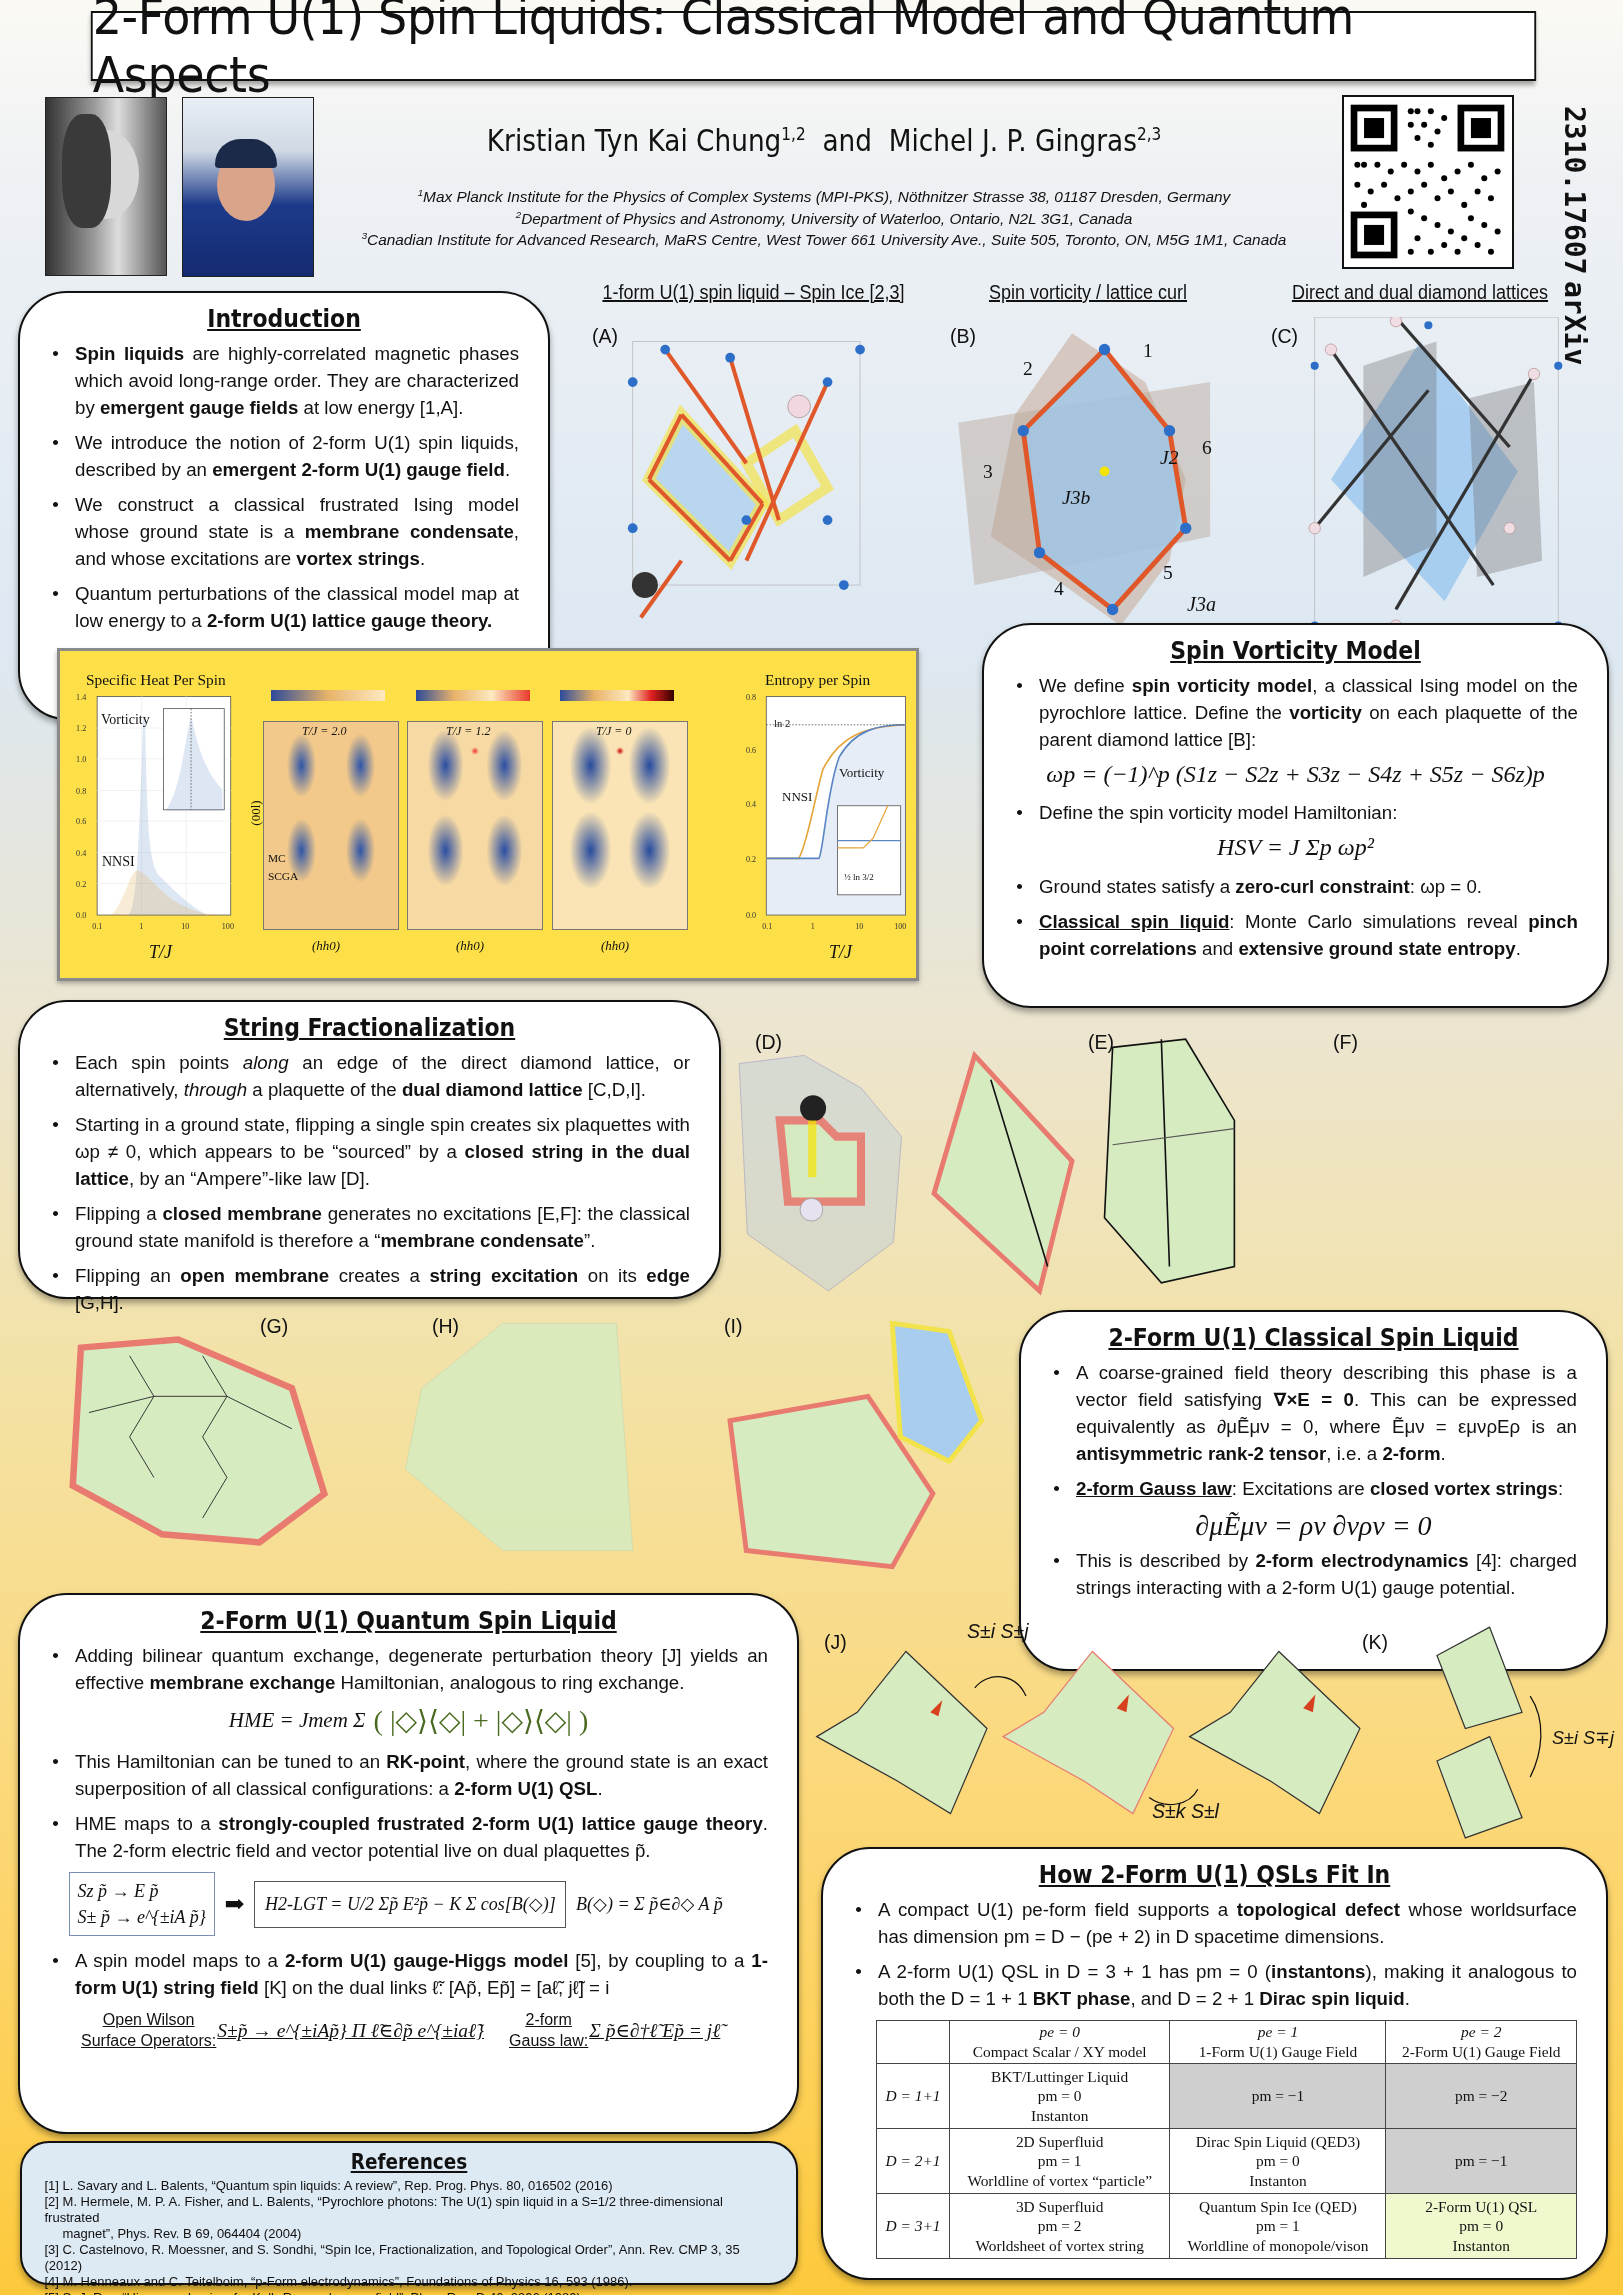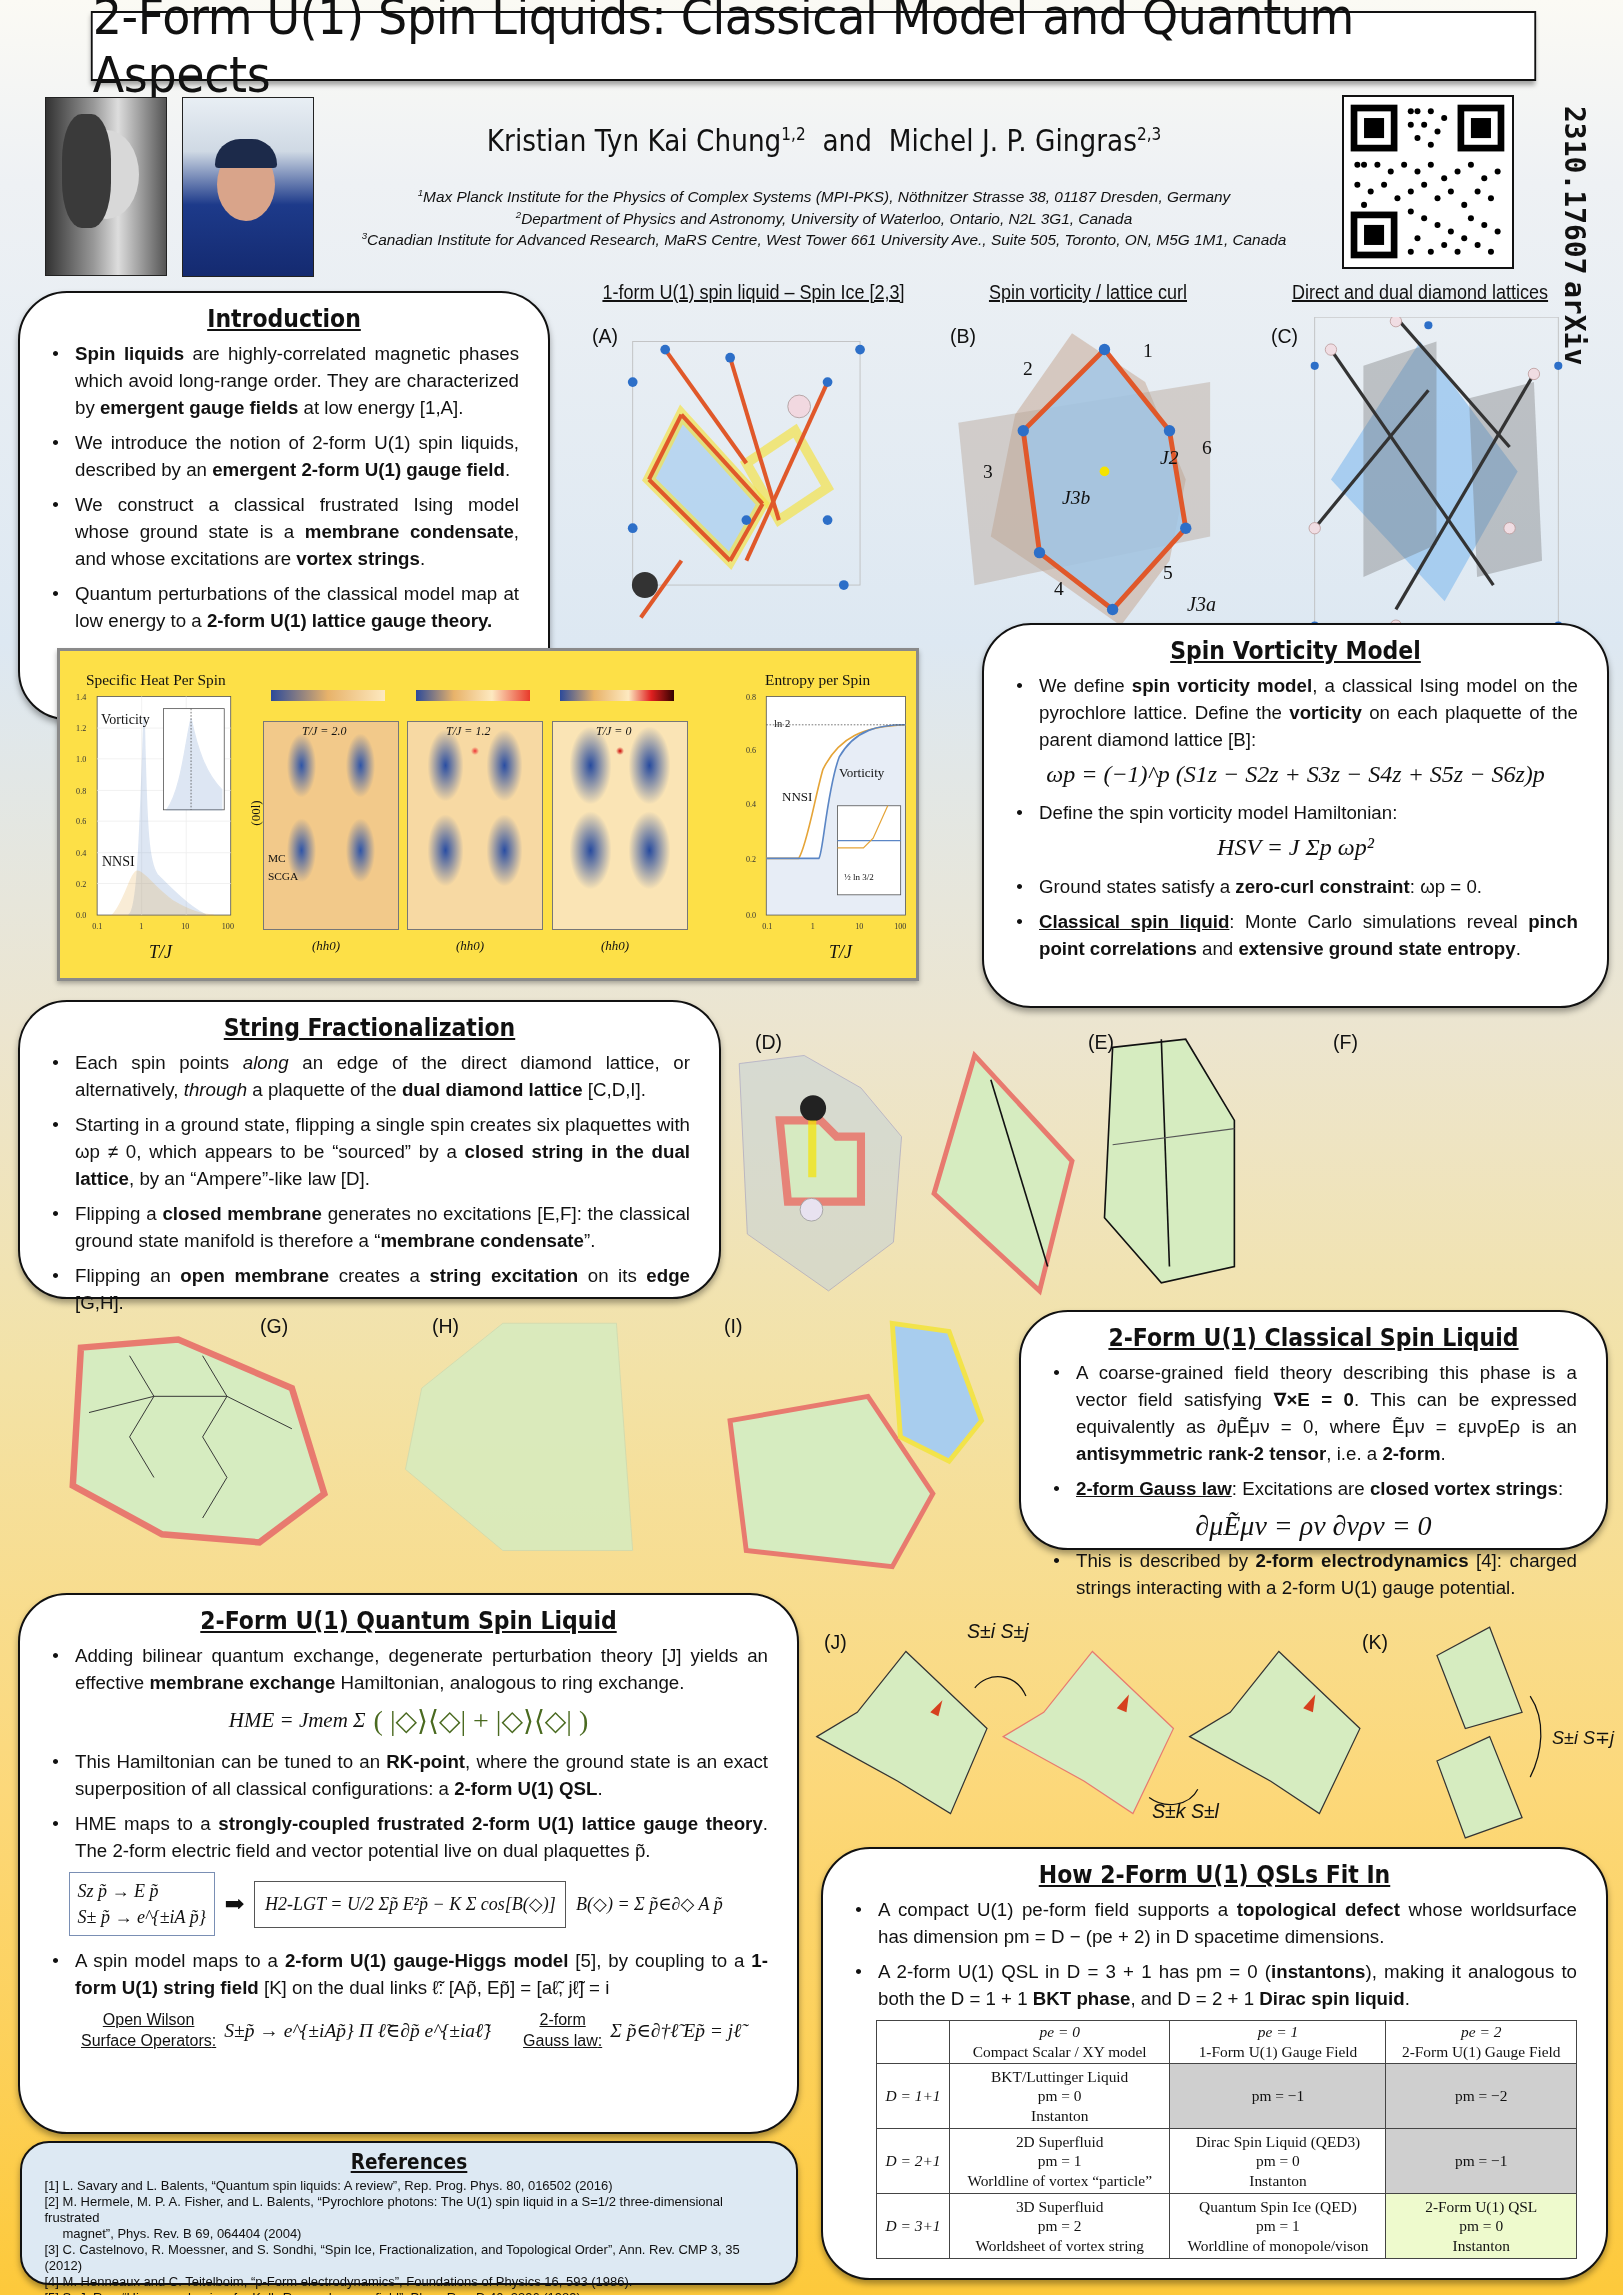--- a/index.html
+++ b/index.html
@@ -398,21 +398,21 @@
         <polyline points="140,60 170,110 140,160 170,210"></polyline>
         <polyline points="230,60 260,110 230,160 260,210 230,260"></polyline>
         <polyline points="90,130 170,110 260,110 340,150"></polyline>
       </g>
     <polygon points="600,20 740,20 760,300 600,300 480,200 500,100" fill="#d6ecc0" opacity="0.85" stroke="#c8d8b0"></polygon>
     <polygon points="880,140 1050,110 1130,230 1080,320 900,300" fill="#d6ecc0" stroke="#e87a6f" stroke-width="6"></polygon>
     <polygon points="1080,20 1150,30 1190,140 1150,190 1090,160" fill="#a8cdee" stroke="#f2e34a" stroke-width="6"></polygon>
   </svg>
 </div>
 
-<div class="box" style="left:1019px;top:1310px;width:589px;height:240px;">
+<div class="box" style="left:1019px;top:1310px;width:589px;height:361px;">
   <h2>2-Form U(1) Classical Spin Liquid</h2>
   <ul>
     <li>A coarse-grained field theory describing this phase is a vector field satisfying <b>∇×E = 0</b>. This can be expressed equivalently as ∂μẼμν = 0, where Ẽμν = εμνρEρ is an <b>antisymmetric rank-2 tensor</b>, i.e. a <b>2-form</b>.</li>
     <li><u style="font-weight: bold;">2-form Gauss law</u>: Excitations are <b>closed vortex strings</b>:</li>
   </ul>
   <div class="eq" style="font-size:28px;margin:1.6px 0 4.9px;font-style:italic;">∂μẼμν = ρν     ∂νρν = 0</div>
   <ul>
     <li>This is described by <b>2-form electrodynamics</b> [4]: charged strings interacting with a 2-form U(1) gauge potential.</li>
   </ul>
 </div>
@@ -435,21 +435,21 @@
       <div>Sz p̃ → E p̃</div>
       <div>S± p̃ → e^{±iA p̃}</div>
     </div>
     <span style="font-size:24px;">➡</span>
     <div style="border:1.2px solid #555;padding:11.4px 9.7px;font-style:italic;font-size:18px;">H2-LGT = U/2 Σp̃ E²p̃ − K Σ cos[B(◇)]</div>
     <div style="font-style:italic;font-size:18px;">B(◇) = Σ p̃∈∂◇ A p̃</div>
   </div>
   <ul>
     <li>A spin model maps to a <b>2-form U(1) gauge-Higgs model</b> [5], by coupling to a <b>1-form U(1) string field</b> [K] on the dual links ℓ̃: [Ap̃, Ep̃] = [aℓ̃, jℓ̃] = i</li>
   </ul>
-  <div style="display:flex;align-items:center;gap:8px;margin-left:32px;margin-top:4.9px;">
+  <div style="display:flex;align-items:center;gap:1px;margin-left:32px;margin-top:4.9px;text-decoration:underline;">
     <div style="text-align:center;font-size:16px;line-height:21px;text-decoration:underline;">
       <div>Open Wilson</div>
       <div><span>Surface Operators</span>:</div>
     </div>
     <div class="serif" style="font-style:italic;font-size:19.5px;">S±p̃ → e^{±iAp̃} Π ℓ̃∈∂p̃ e^{±iaℓ̃}</div>
     <div style="text-align:center;font-size:16px;line-height:21px;text-decoration:underline;margin-left:24px;">
       <div>2-form</div>
       <div><span>Gauss law</span>:</div>
     </div>
     <div class="serif" style="font-style:italic;font-size:19.5px;">Σ p̃∈∂†ℓ̃ Ep̃ = jℓ̃</div>

